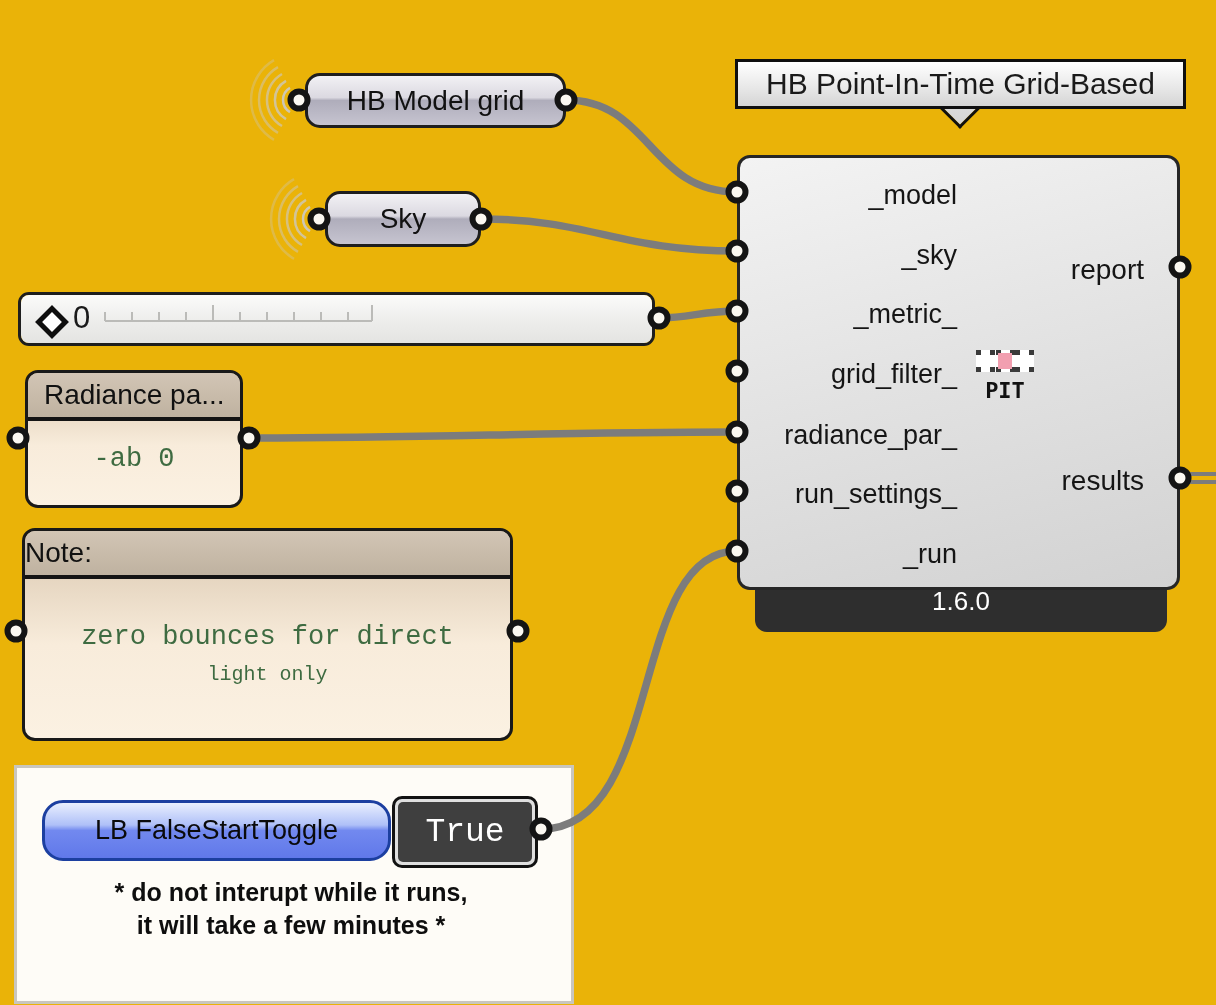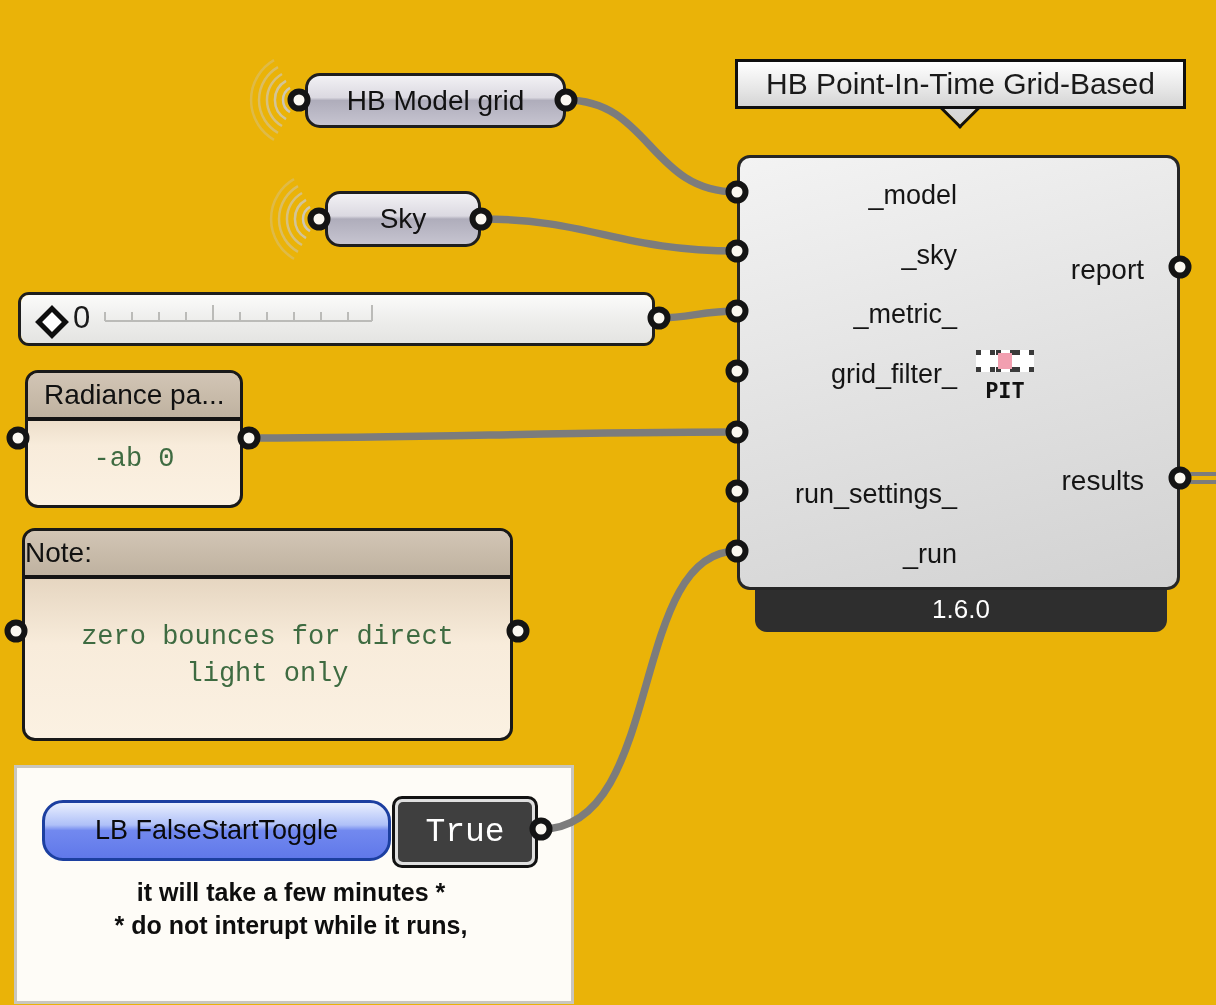--- a/index.html
+++ b/index.html
@@ -34,21 +34,21 @@
   .mono-green{font-family:"Liberation Mono",monospace;color:#3E6B41;white-space:pre;}
 
   
   .main-comp{position:absolute;left:737px;top:155px;width:437px;height:429px;z-index:2;
          border:3px solid #262626;border-radius:13px;
          background:linear-gradient(165deg,#F3F3F3 0%,#E2E2E2 50%,#D2D2D2 100%);}
   .in-label{position:absolute;right:220px;height:34px;line-height:34px;font-size:27px;color:#151515;white-space:nowrap;}
   .out-label{position:absolute;right:33px;height:34px;line-height:34px;font-size:28px;color:#151515;white-space:nowrap;}
   .version-badge{position:absolute;left:755px;top:586px;width:412px;height:46px;z-index:1;
          background:#2E2E2E;border-radius:0 0 12px 12px;color:#fff;font-size:26px;
-         display:flex;align-items:center;justify-content:center;}
+         display:flex;align-items:flex-start;justify-content:center;}
 
   
   .tooltip{position:absolute;left:735px;top:59px;width:445px;height:44px;z-index:4;
          border:3px solid #101010;background:linear-gradient(180deg,#FFFFFF 0%,#E7E7E7 60%,#D5D5D5 100%);
          display:flex;align-items:center;justify-content:center;font-size:30px;color:#1a1a1a;}
   .tooltip-pointer{position:absolute;left:946px;top:95px;width:25px;height:25px;z-index:3;
          transform:rotate(45deg);background:linear-gradient(135deg,#E0E0E0,#D5D5D5);
          border-right:3px solid #101010;border-bottom:3px solid #101010;}
 
   
@@ -134,28 +134,28 @@
       <span class="mono-green" style="font-size:27px;">-ab 0</span>
     </div>
   </div>
 
   <div class="panel" style="left:22px;top:528px;width:485px;height:207px;">
     <div class="panel-header" style="height:44px;justify-content:flex-start;font-size:28px;">
       <span>Note:</span>
     </div>
     <div style="padding-top:40px;text-align:center;line-height:37px;">
       <div class="mono-green" style="font-size:27px;">zero bounces for direct</div>
-      <div class="mono-green" style="font-size:27px;">light only</div>
+      <div class="mono-green" style="font-size:20px;">light only</div>
     </div>
   </div>
 
   <div class="group-box"></div>
   <div class="caption">
+    <div>* do not interupt while it runs,</div>
     <div>it will take a few minutes *</div>
-    <div>* do not interupt while it runs,</div>
   </div>
 
   <div class="toggle">
     <span>LB FalseStartToggle</span>
   </div>
   <div class="bool-box">
     <div class="bool-inner">True</div>
   </div>
 
   <div class="tooltip-pointer"></div>
@@ -165,20 +165,21 @@
 
   <div class="version-badge">
     <span>1.6.0</span>
   </div>
 
   <div class="main-comp">
     <div class="in-label" style="top:20px;">_model</div>
     <div class="in-label" style="top:80px;">_sky</div>
     <div class="in-label" style="top:139px;">_metric_</div>
     <div class="in-label" style="top:199px;">grid_filter_</div>
+    <div class="in-label" style="top:260px;">radiance_par_</div>
     <div class="in-label" style="top:319px;">run_settings_</div>
     <div class="in-label" style="top:379px;">_run</div>
 
     <div class="out-label" style="top:95px;">report</div>
     <div class="out-label" style="top:306px;">results</div>
 
     <svg width="66" height="54" viewBox="0 0 66 54" style="position:absolute;left:232px;top:190px;">
       <rect x="4" y="2" width="58" height="22" fill="#FFFFFF"></rect>
       <g fill="#3A3A3A">
         <rect x="4" y="2" width="5" height="5"></rect>

